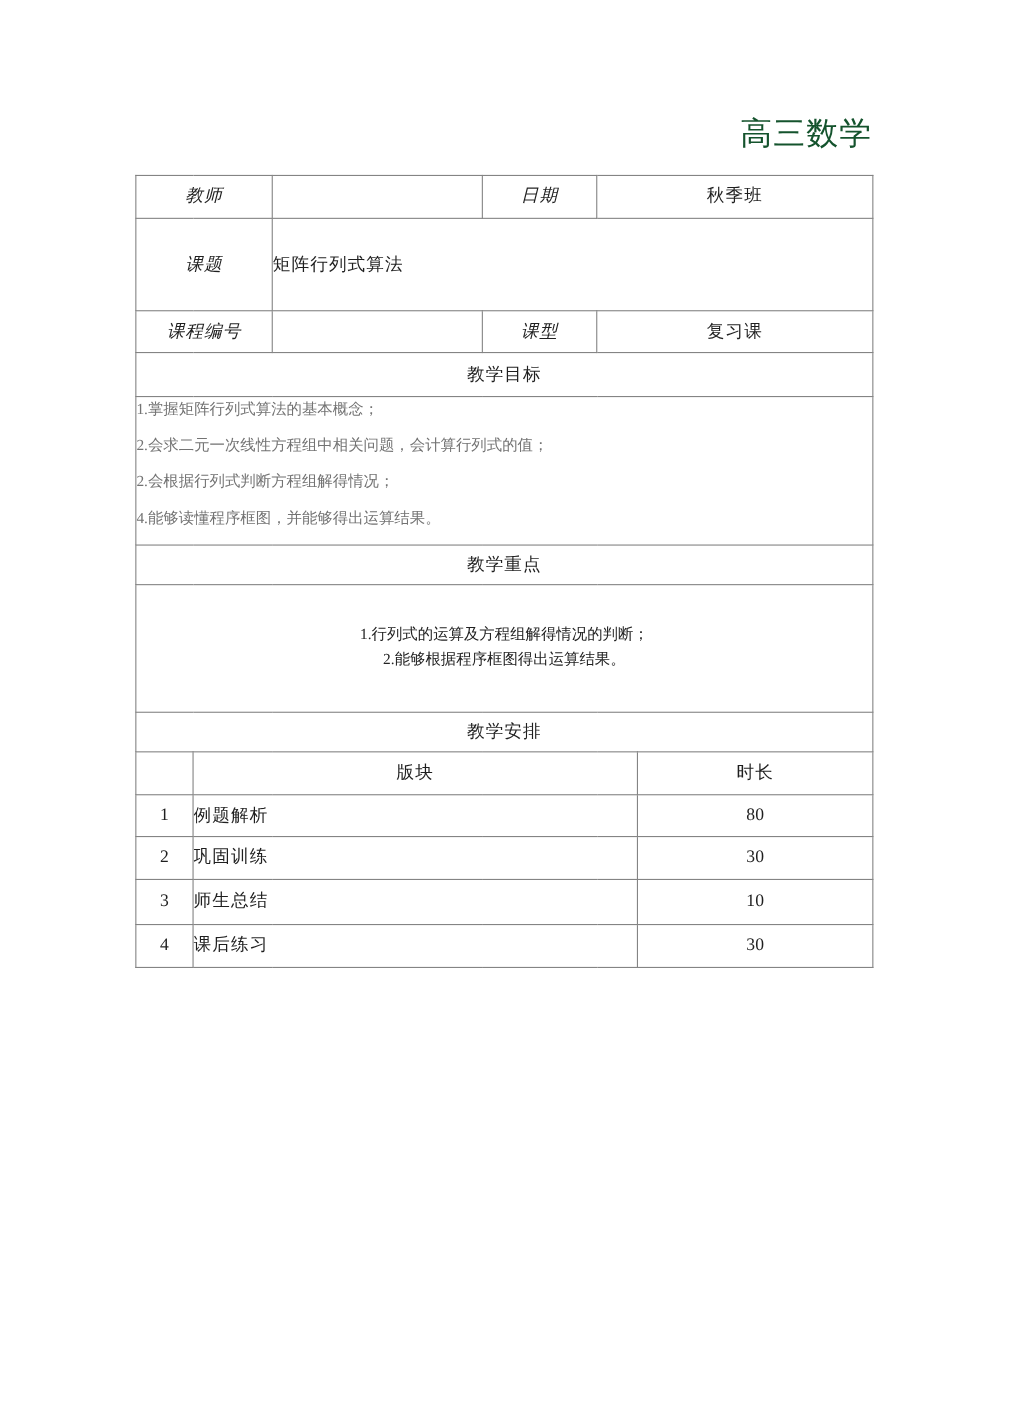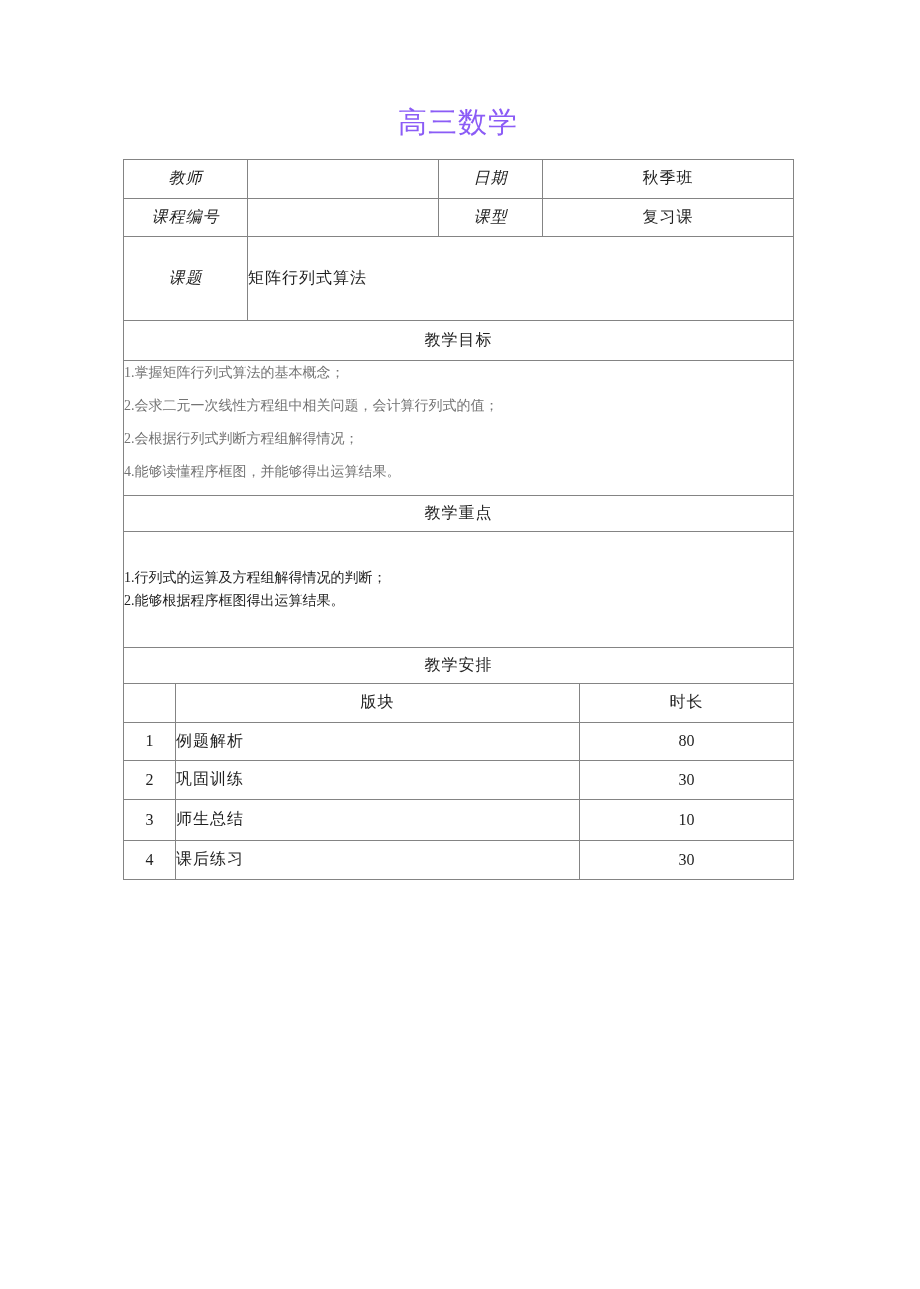--- a/index.html
+++ b/index.html
@@ -16,26 +16,26 @@
   }
   .page {
     width: 920px;
     height: 1289px;
     position: relative;
   }
   .doc-title {
     padding-top: 86px;
     width: 670px;
     margin-left: 123px;
-    text-align: center;
+    text-align: right;
     font-size: 29px;
     font-weight: normal;
     letter-spacing: 1px;
     line-height: 34px;
-    color: #8b5cf6;
+    color: #14532d;
   }
   table.lesson-table {
     border-collapse: collapse;
     table-layout: fixed;
     width: 670px;
     margin-left: 123px;
     margin-top: 17px;
   }
   table.lesson-table td {
     border: 1px solid #848484;
@@ -75,20 +75,21 @@
   }
   td.body-cell p {
     margin: 0 0 12px 0;
     font-size: 14px;
     line-height: 21px;
     color: #737373;
   }
   td.keypoints-cell {
     vertical-align: middle;
     padding: 0 6px;
+    text-align: center;
   }
   td.keypoints-cell p {
     margin: 0;
     font-size: 14px;
     line-height: 23px;
     color: #222222;
   }
   td.num-header-cell {
     background: #ffffff;
   }
@@ -134,30 +135,30 @@
 
     <tbody>
         <tr style="height:39px">
       <td class="label-cell" colspan="2">教师</td>
       <td class="blank-cell"></td>
       <td class="label-cell">日期</td>
       <td class="value-cell" colspan="2">秋季班</td>
     </tr>
 
 
+    <tr style="height:84px">
+      <td class="label-cell" colspan="2">课题</td>
+      <td class="topic-cell" colspan="4">矩阵行列式算法</td>
+    </tr>
+
     <tr style="height:38px">
       <td class="label-cell" colspan="2">课程编号</td>
       <td class="blank-cell"></td>
       <td class="label-cell">课型</td>
       <td class="value-cell" colspan="2">复习课</td>
-    </tr>
-
-    <tr style="height:84px">
-      <td class="label-cell" colspan="2">课题</td>
-      <td class="topic-cell" colspan="4">矩阵行列式算法</td>
     </tr>
 
     <tr style="height:40px">
       <td class="section-header-cell" colspan="6">教学目标</td>
     </tr>
 
     <tr style="height:135px">
       <td class="body-cell" colspan="6">
         <p>1.掌握矩阵行列式算法的基本概念；</p>
         <p>2.会求二元一次线性方程组中相关问题，会计算行列式的值；</p>

